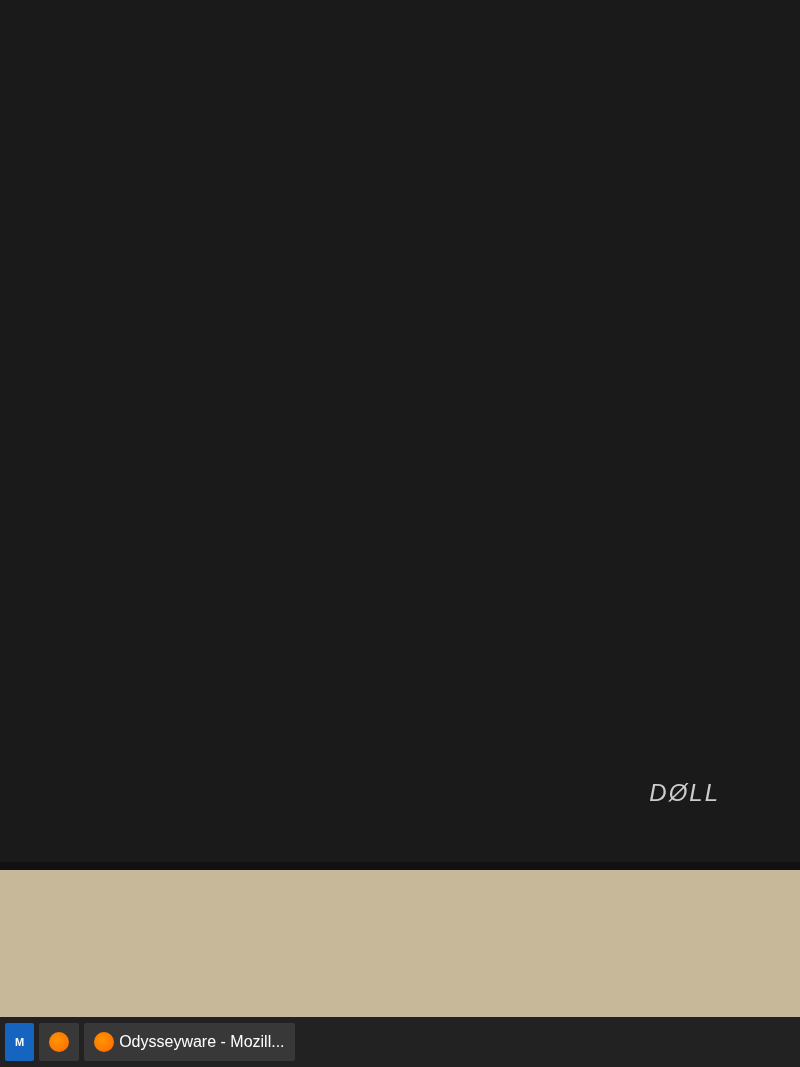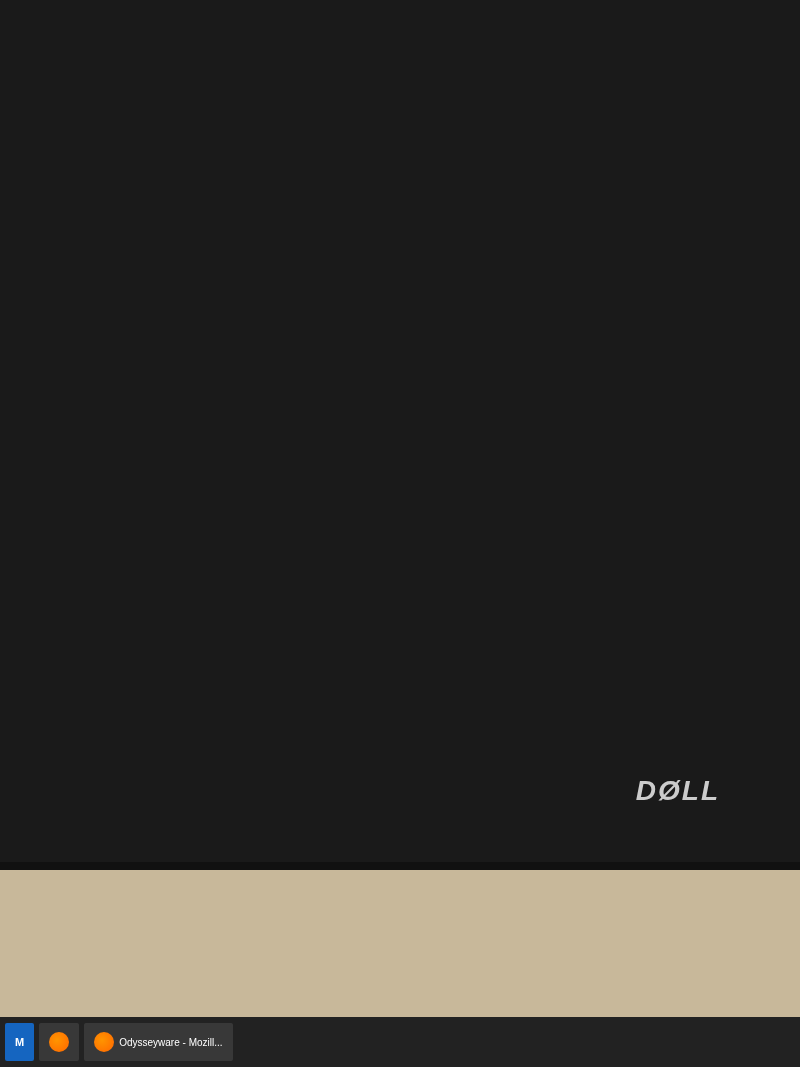--- a/index.html
+++ b/index.html
@@ -258,21 +258,21 @@
 
     .taskbar-item {
       height: 38px;
       padding: 0 10px;
       display: flex;
       align-items: center;
       gap: 5px;
       background: rgba(255,255,255,0.1);
       border-radius: 2px;
       color: white;
-      font-size: 10px;
+      font-size: 16px;
       cursor: pointer;
     }
 
     .taskbar-item .icon-circle {
       width: 20px;
       height: 20px;
       border-radius: 50%;
     }
 
     .firefox-icon {
@@ -288,22 +288,22 @@
       font-size: 11px;
       font-weight: bold;
       border-radius: 2px;
     }
 
     .dell-logo {
       position: absolute;
       bottom: 55px;
       right: 80px;
       color: #ccc;
-      font-size: 28px;
-      font-weight: bold;
+      font-size: 24px;
+      font-weight: normal;
       font-style: italic;
       letter-spacing: 2px;
       margin-top: 8px;
     }
 
     .monitor-stand {
       position: absolute;
       bottom: 50px;
       left: 50%;
       transform: translateX(-50%);

